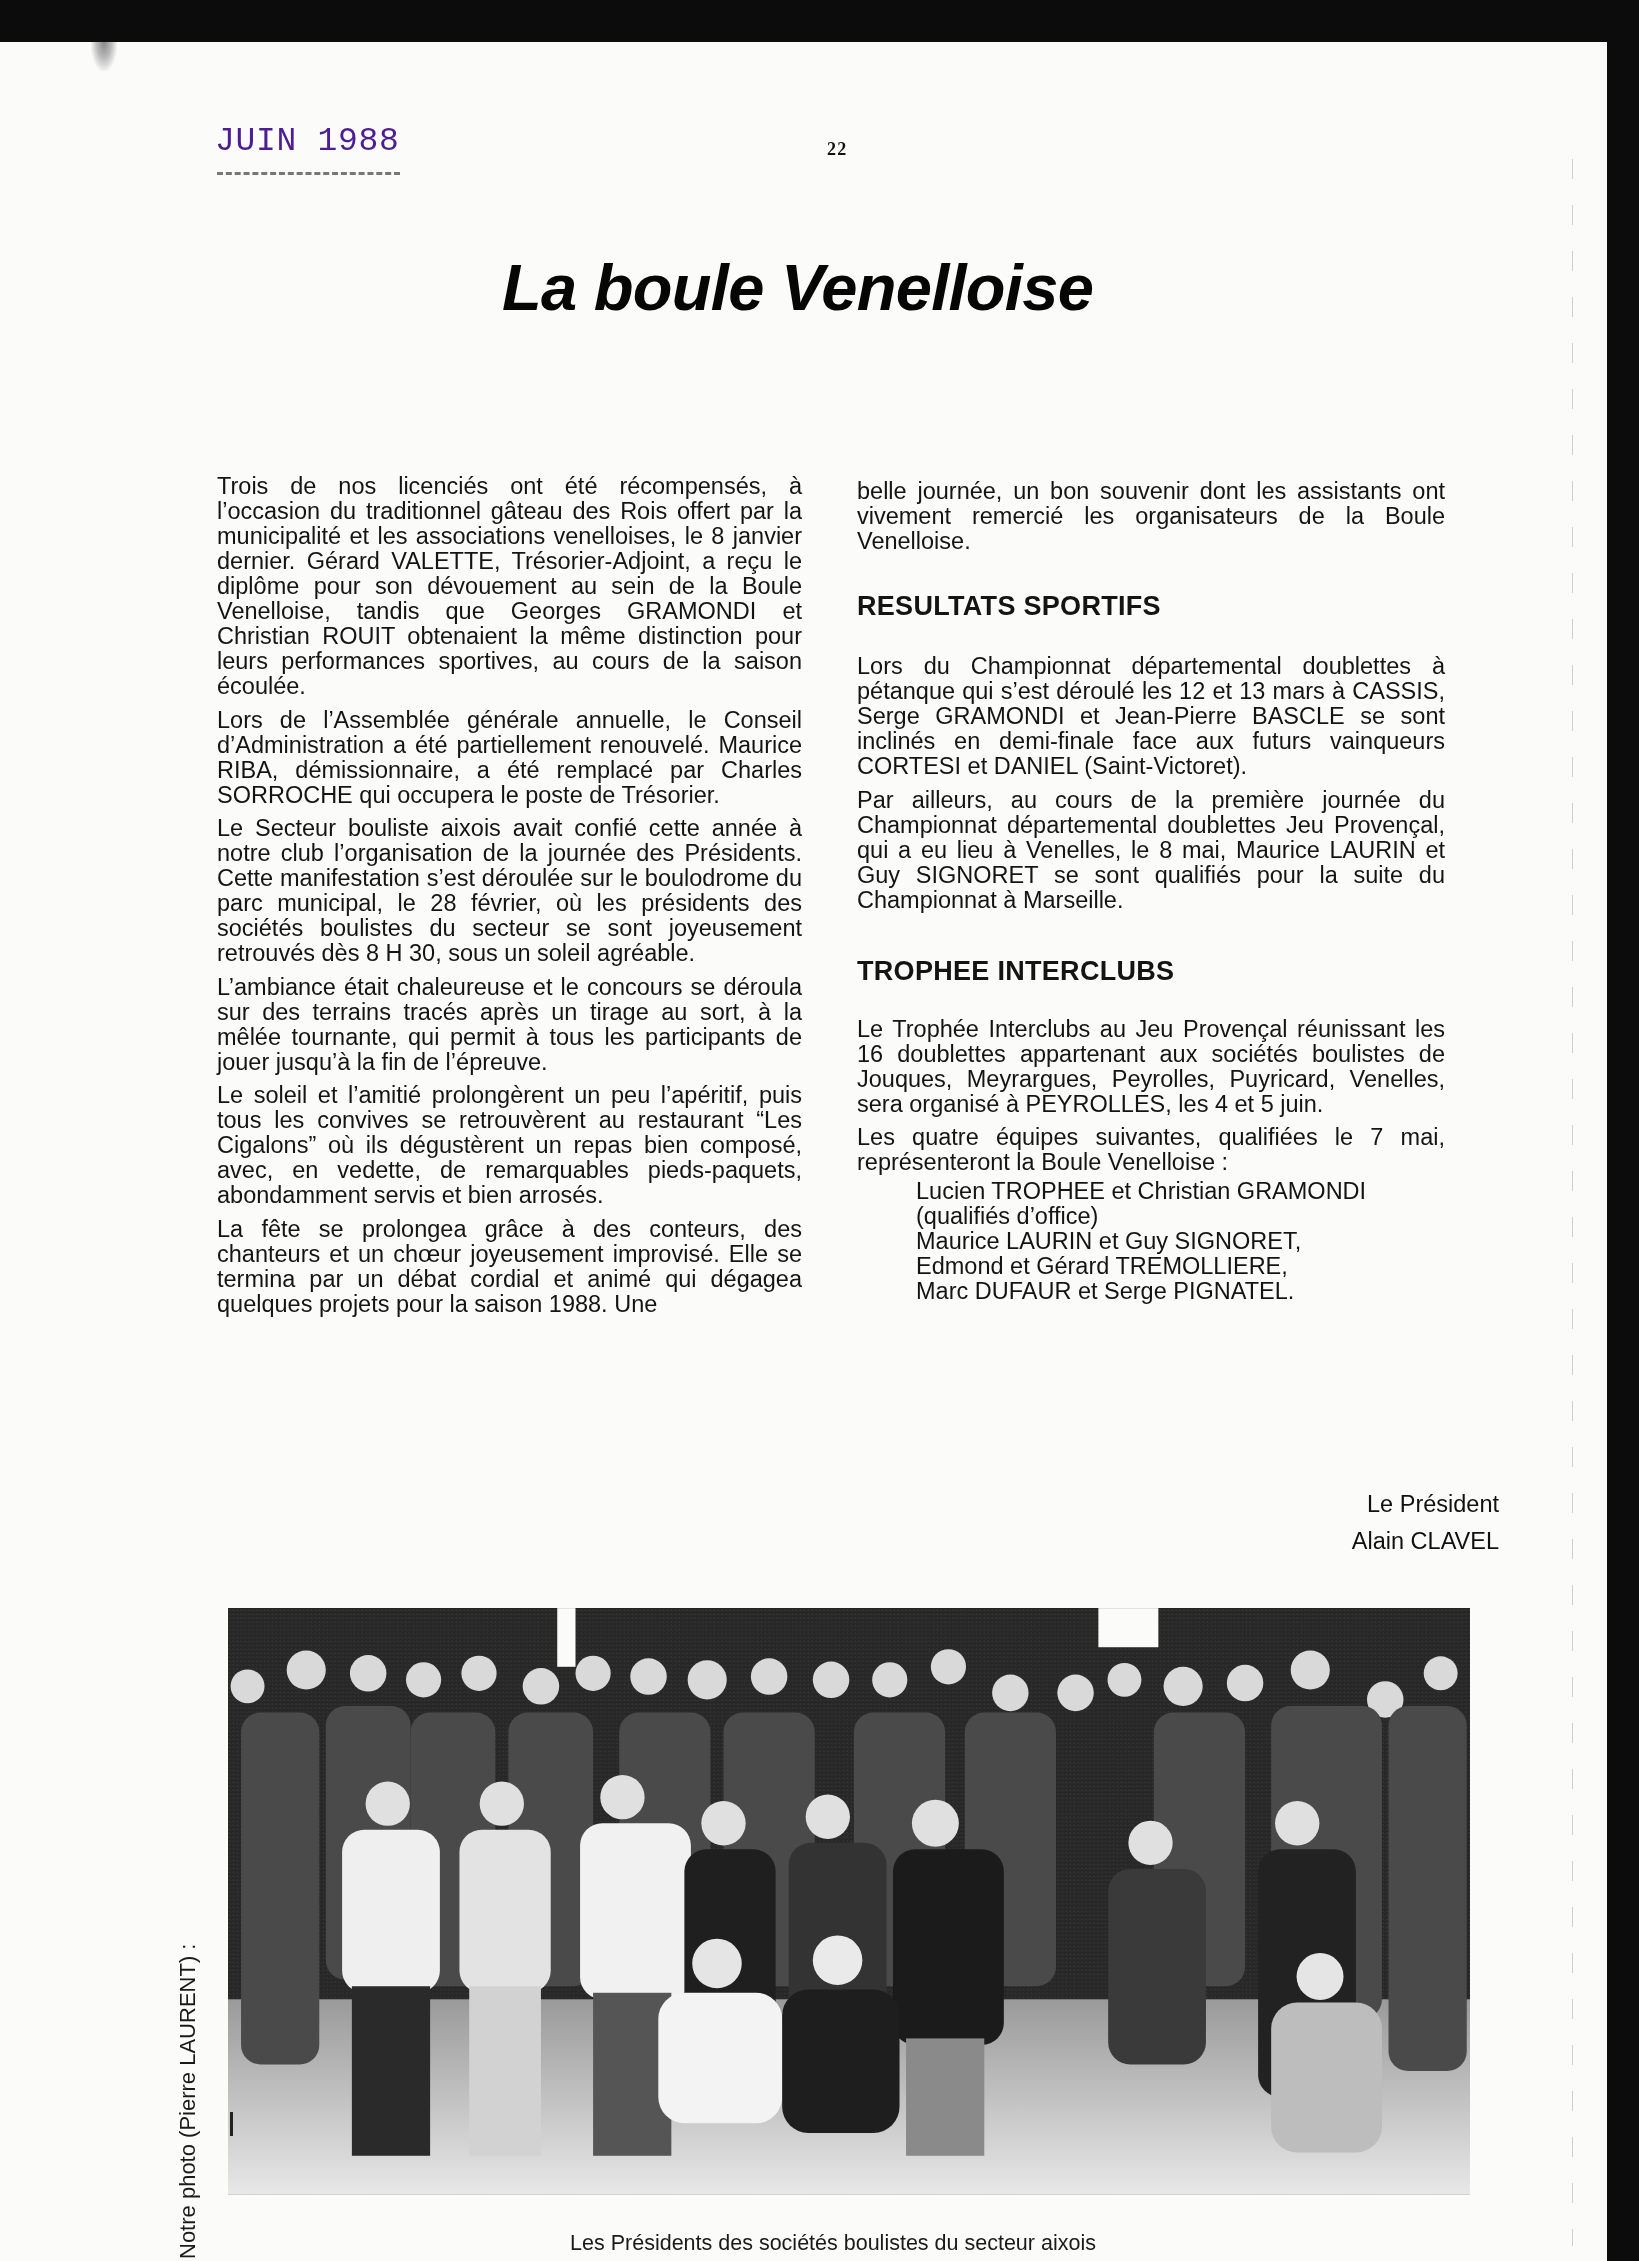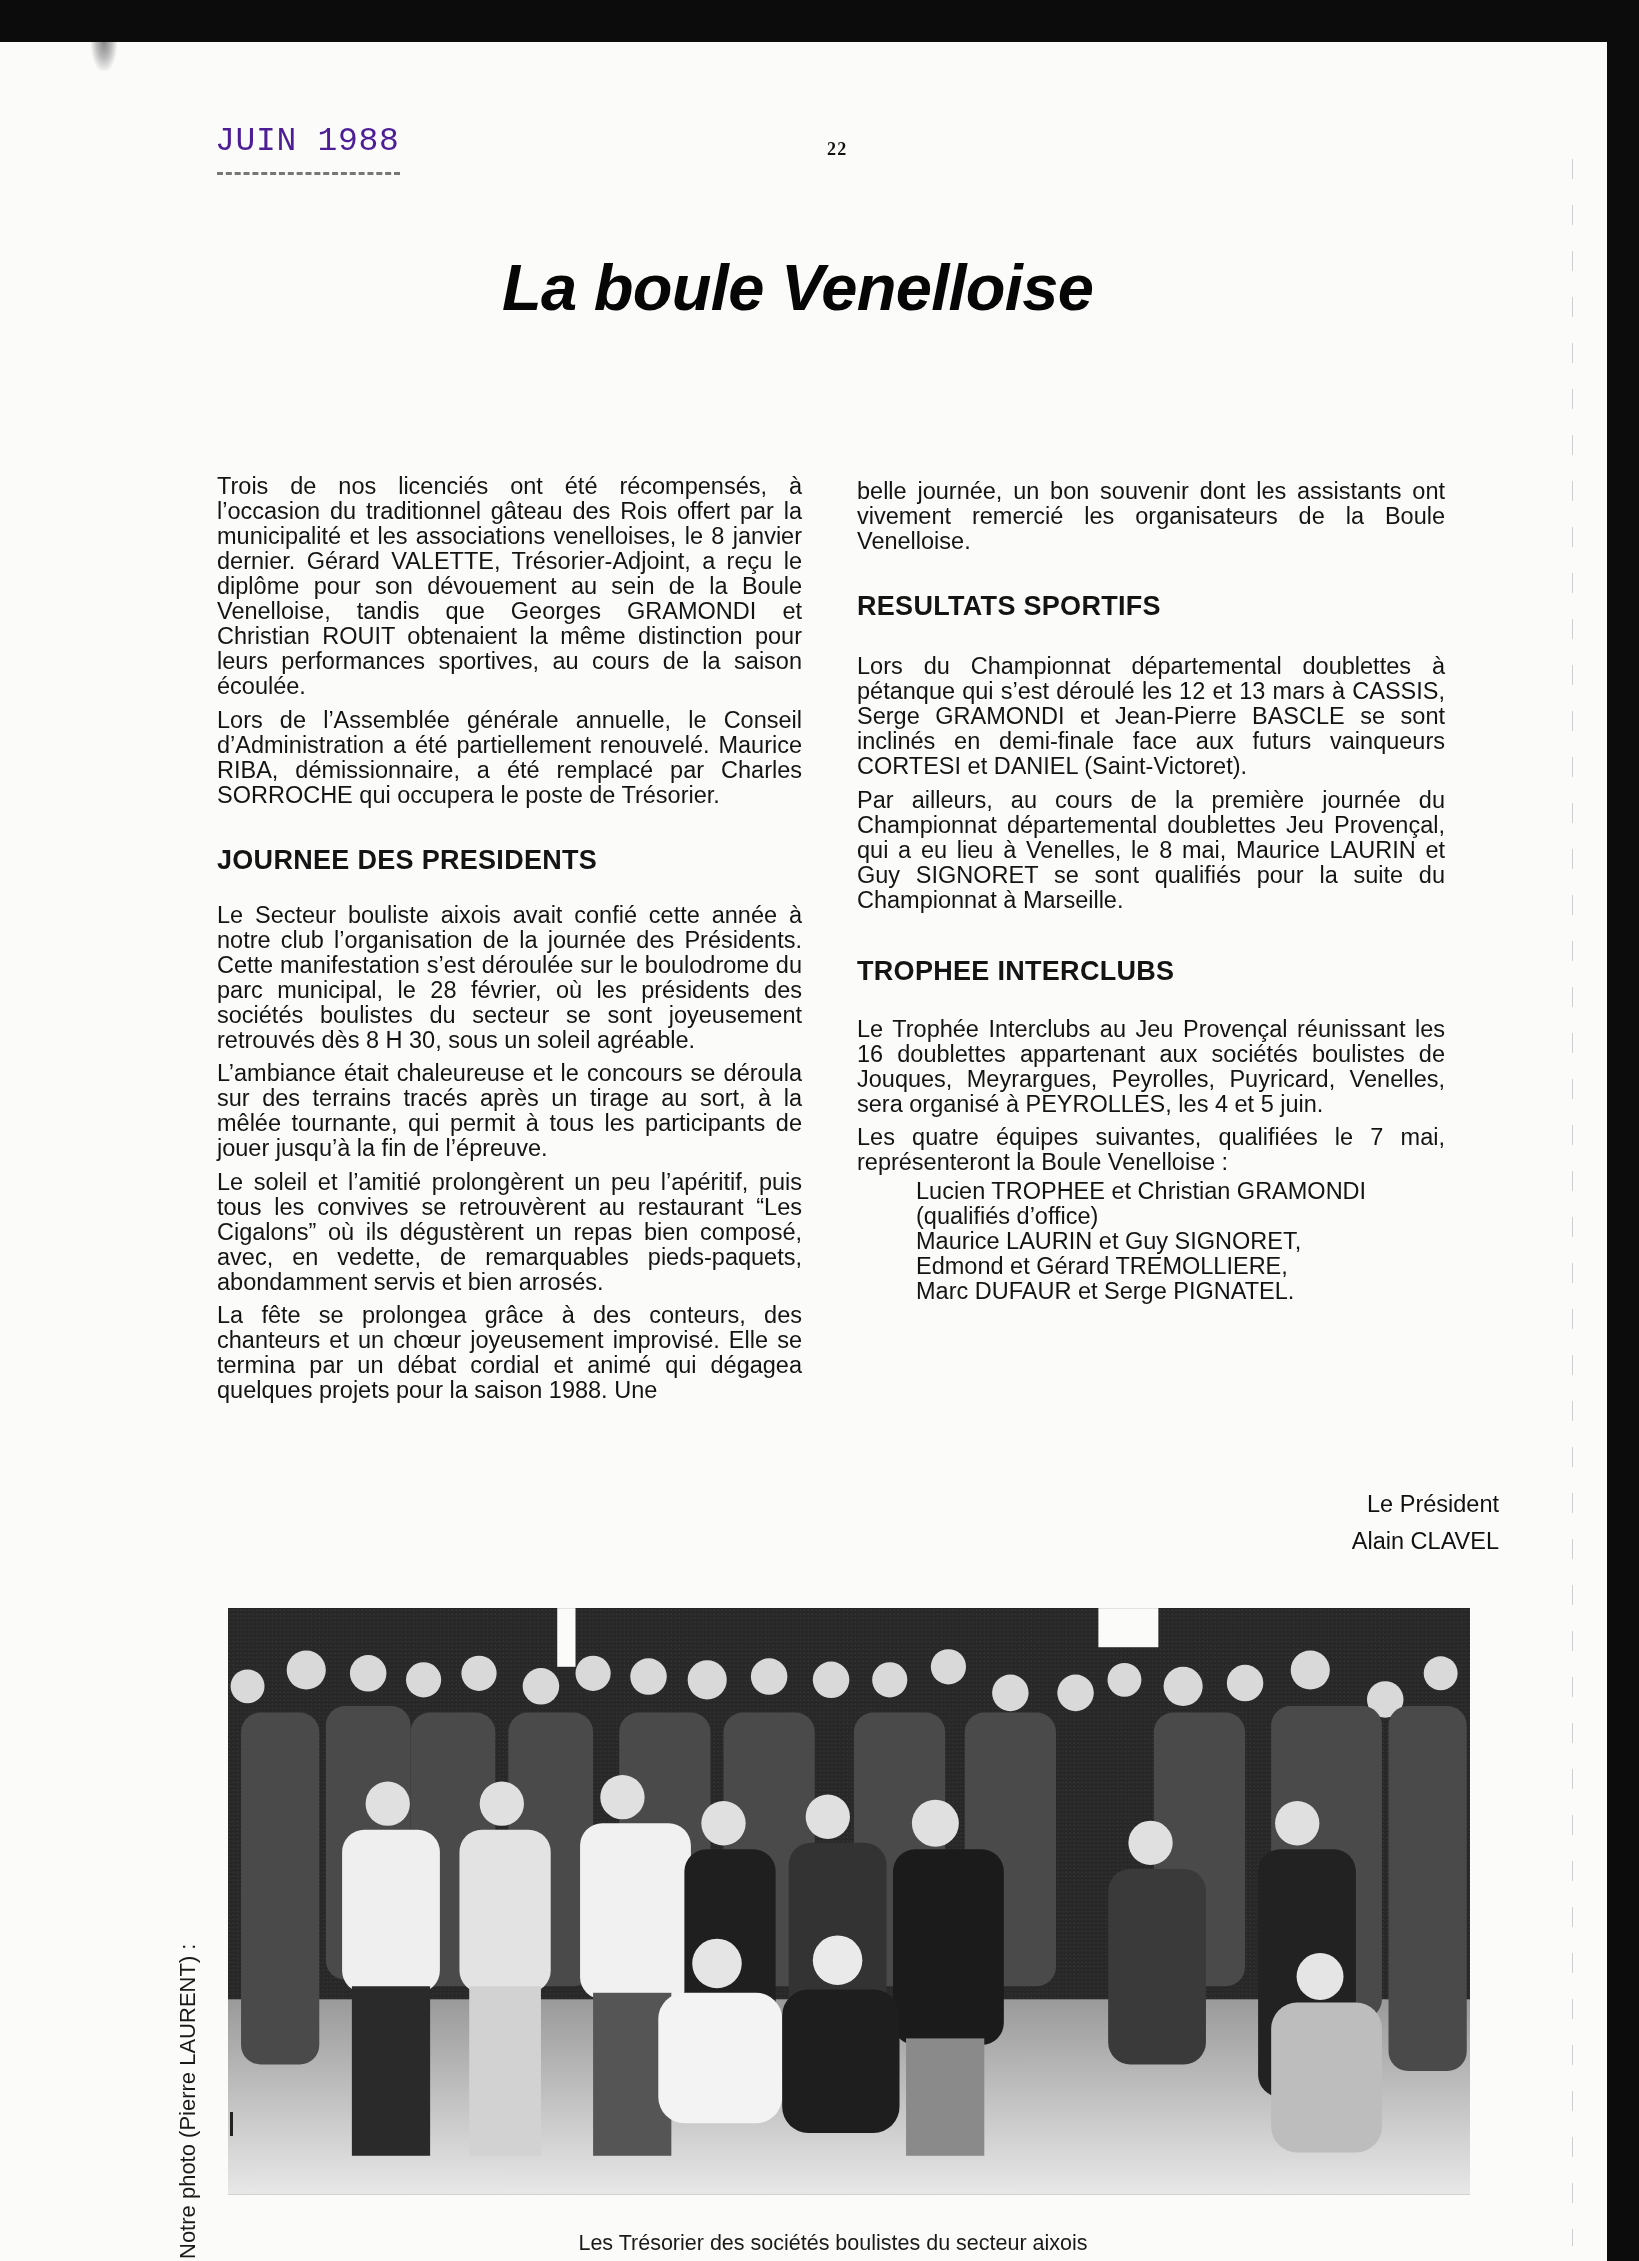--- a/index.html
+++ b/index.html
@@ -90,21 +90,20 @@
   <div class="header-date">JUIN 1988</div>
   <div class="header-rule"></div>
   <div class="page-number">22</div>
 </div>
 
 <h1 class="title">La boule Venelloise</h1>
 
 <div class="col col-left">
   <p>Trois de nos licenciés ont été récompensés, à l’occasion du traditionnel gâteau des Rois offert par la municipalité et les associations venelloises, le 8 janvier dernier. Gérard VALETTE, Trésorier-Adjoint, a reçu le diplôme pour son dévouement au sein de la Boule Venelloise, tandis que Georges GRAMONDI et Christian ROUIT obtenaient la même distinction pour leurs performances sportives, au cours de la saison écoulée.</p>
   <p>Lors de l’Assemblée générale annuelle, le Conseil d’Administration a été partiellement renouvelé. Maurice RIBA, démissionnaire, a été remplacé par Charles SORROCHE qui occupera le poste de Trésorier.</p>
-  <h2 class="section-heading">JOURNEE DES PRESIDENTS</h2>
   <p>Le Secteur bouliste aixois avait confié cette année à notre club l’organisation de la journée des Présidents. Cette manifestation s’est déroulée sur le boulodrome du parc municipal, le 28 février, où les présidents des sociétés boulistes du secteur se sont joyeusement retrouvés dès 8 H 30, sous un soleil agréable.</p>
   <p>L’ambiance était chaleureuse et le concours se déroula sur des terrains tracés après un tirage au sort, à la mêlée tournante, qui permit à tous les participants de jouer jusqu’à la fin de l’épreuve.</p>
   <p>Le soleil et l’amitié prolongèrent un peu l’apéritif, puis tous les convives se retrouvèrent au restaurant “Les Cigalons” où ils dégustèrent un repas bien composé, avec, en vedette, de remarquables pieds-paquets, abondamment servis et bien arrosés.</p>
   <p>La fête se prolongea grâce à des conteurs, des chanteurs et un chœur joyeusement improvisé. Elle se termina par un débat cordial et animé qui dégagea quelques projets pour la saison 1988. Une</p>
 </div>
 
 <div class="col col-right">
   <p>belle journée, un bon souvenir dont les assistants ont vivement remercié les organisateurs de la Boule Venelloise.</p>
   <h2 class="section-heading first">RESULTATS SPORTIFS</h2>
   <p>Lors du Championnat départemental doublettes à pétanque qui s’est déroulé les 12 et 13 mars à CASSIS, Serge GRAMONDI et Jean-Pierre BASCLE se sont inclinés en demi-finale face aux futurs vainqueurs CORTESI et DANIEL (Saint-Victoret).</p>
@@ -207,15 +206,15 @@
       <circle cx="935" cy="540" r="38" fill="#eaeaea"></circle>
       <rect x="850" y="585" width="180" height="220" rx="40" fill="#1e1e1e"></rect>
       <circle cx="1675" cy="565" r="36" fill="#e5e5e5"></circle>
       <rect x="1600" y="605" width="170" height="230" rx="40" fill="#bdbdbd"></rect>
     </g>
   </svg>
 </div>
 
 <div class="margin-mark"></div>
 
-<div class="photo-caption">Les Trésorier des sociétés boulistes du secteur aixois</div>
+<div class="photo-caption">Les Présidents des sociétés boulistes du secteur aixois</div>
 <div class="photo-credit">Notre photo (Pierre LAURENT) :</div>
 
 
 </body></html>

